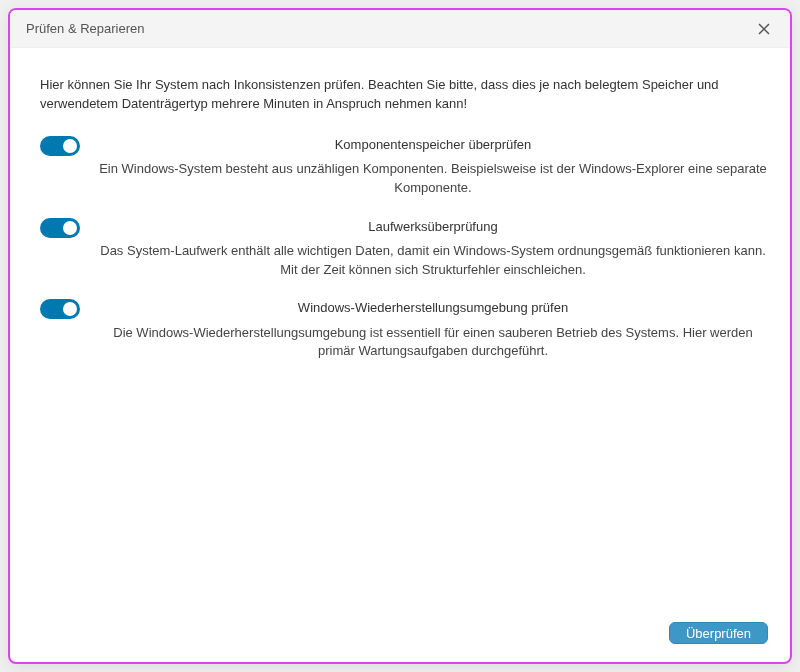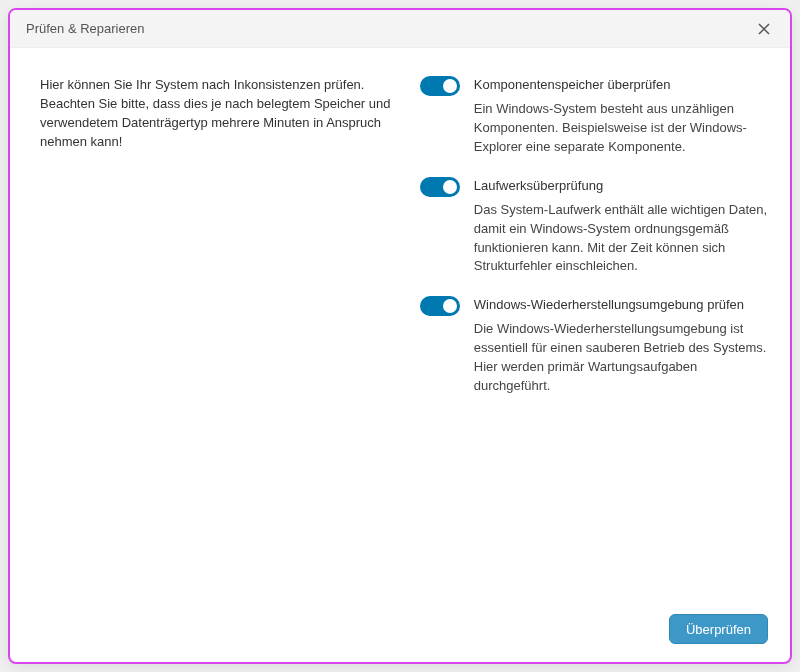--- a/index.html
+++ b/index.html
@@ -54,32 +54,33 @@
     .close-btn svg {
       width: 12px;
       height: 12px;
       stroke: #555;
       stroke-width: 1.5;
     }
     .content {
       flex: 1;
       padding: 28px 18px 16px 30px;
       display: flex;
-      flex-direction: row;
+      flex-direction: column;
     }
     .intro {
       font-size: 13px;
       color: #333;
       line-height: 1.45;
       margin-bottom: 22px;
     }
     .options {
       display: flex;
       flex-direction: column;
       gap: 20px;
+      text-align: center;
     }
     .option-row {
       display: flex;
       gap: 14px;
       align-items: flex-start;
     }
     .toggle {
       position: relative;
       width: 40px;
       height: 20px;
@@ -115,21 +116,21 @@
       line-height: 1.45;
     }
     .footer {
       padding: 12px 22px 18px 22px;
       display: flex;
       justify-content: flex-end;
       gap: 12px;
     }
     .btn {
       min-width: 96px;
-      height: 30px;
+      height: 22px;
       border-radius: 6px;
       font-size: 13px;
       display: flex;
       align-items: center;
       justify-content: center;
       cursor: pointer;
       border: 1px solid transparent;
       padding: 0 16px;
     }
     .btn-primary {

